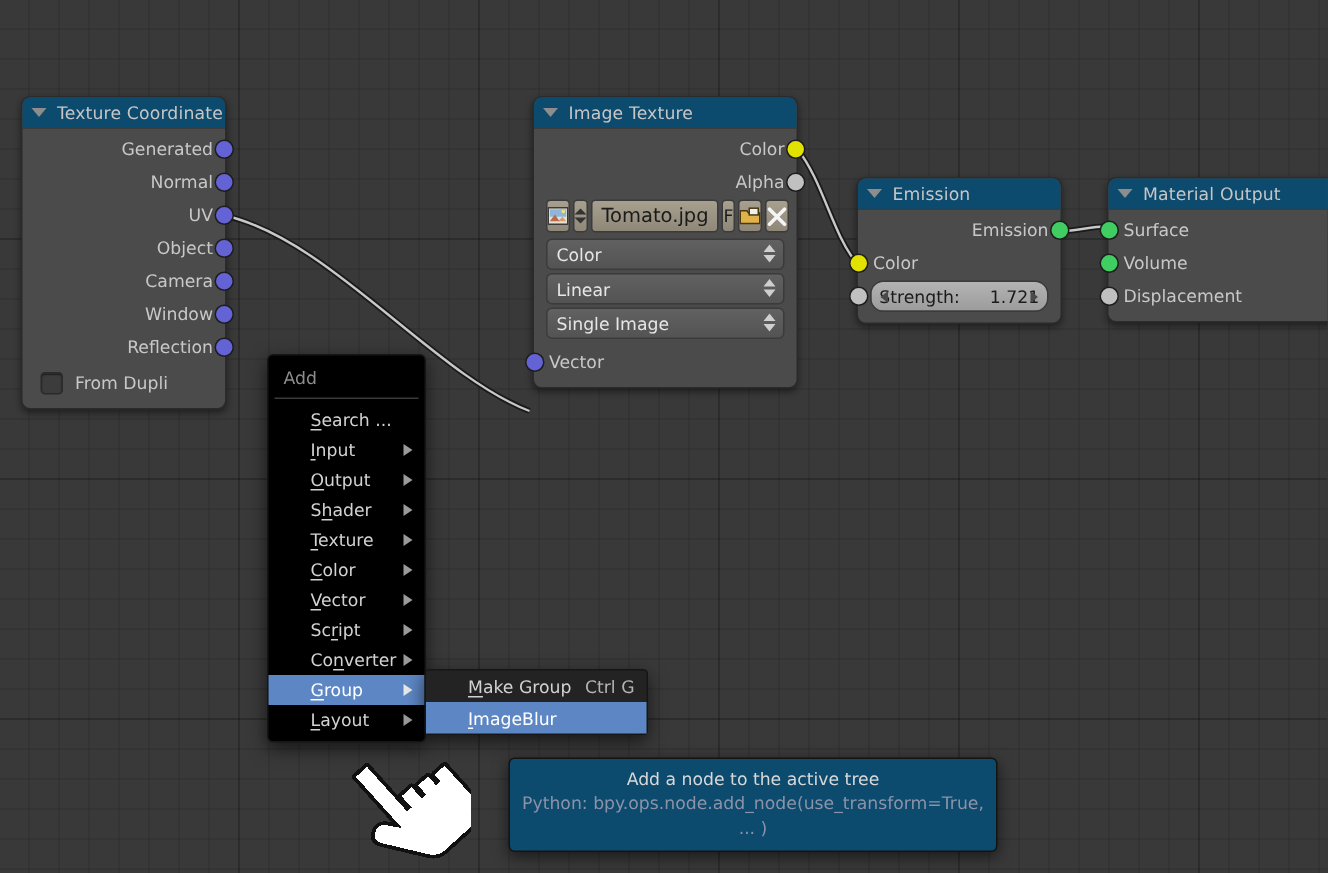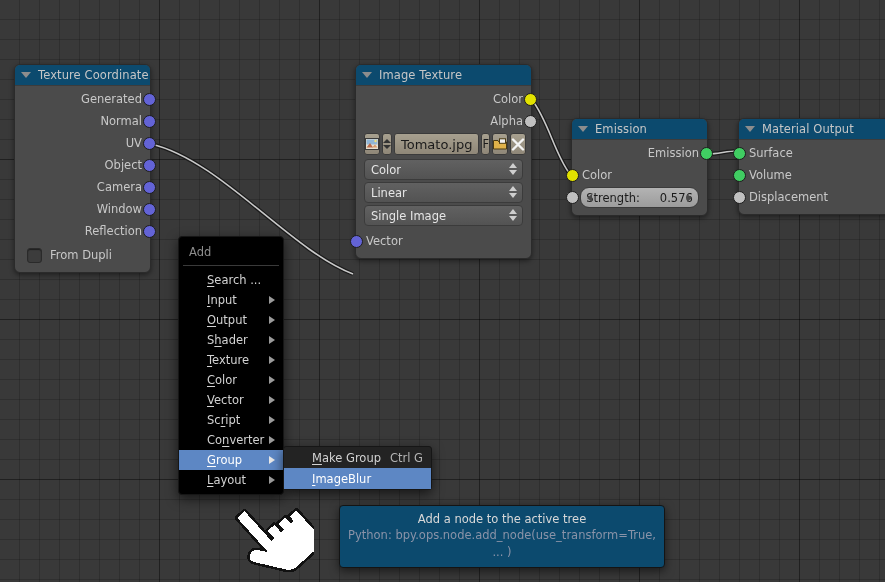--- a/index.html
+++ b/index.html
@@ -322,21 +322,21 @@
     </div>
     <div class="srow in">
       <div class="sock left sk-color"></div>
       <div class="slabel">Color</div>
     </div>
     <div class="valrow" style="position:relative;">
       <div class="sock left sk-gray" style="top:11px;"></div>
       <div class="vslider">
         <div class="la"></div>
         <div class="vlab">Strength:</div>
-        <div class="vval">0.576</div>
+        <div class="vval">1.721</div>
         <div class="ra"></div>
       </div>
     </div>
   </div>
 </div>
 
 <div class="node" id="n-matout" style="left:738px;top:118px;width:172px;">
   <div class="node-header">
     <div class="tri"></div>
     <div class="node-title">Material Output</div>

